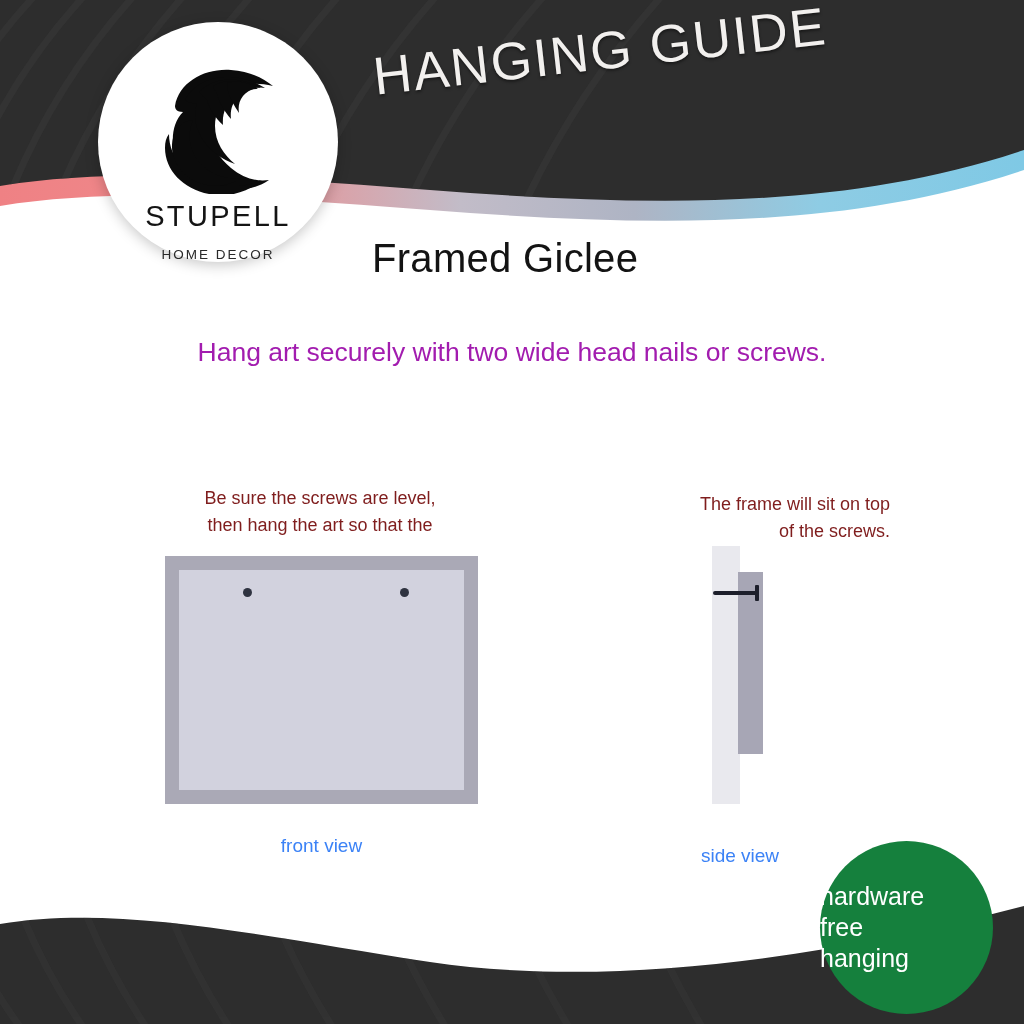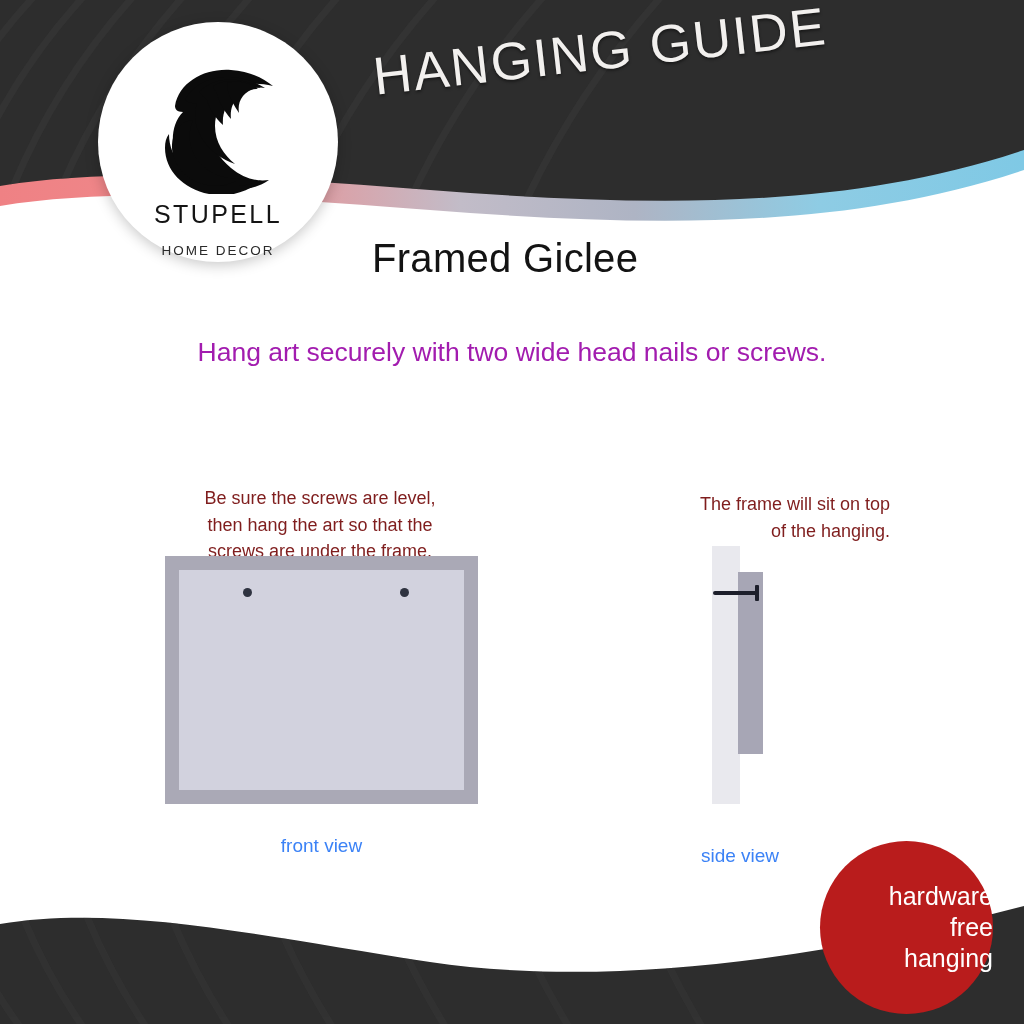--- a/index.html
+++ b/index.html
@@ -14,21 +14,21 @@
   
   #logo-badge{
     left:98px;top:22px;width:240px;height:240px;border-radius:50%;
     background:#ffffff;
     box-shadow:0 3px 14px rgba(0,0,0,.22);
     display:flex;flex-direction:column;align-items:center;justify-content:flex-start;
   }
   #logo-mark{margin-top:40px;width:122px;height:132px;}
   #logo-word{
     font-family:"Liberation Sans",sans-serif;
-    font-size:25px;letter-spacing:2.4px;color:#141414;
+    font-size:29px;letter-spacing:2.4px;color:#141414;
     margin-top:6px;font-weight:400;
   }
   #logo-sub{
     font-family:"Liberation Sans",sans-serif;
     font-size:13.5px;letter-spacing:2.0px;color:#2a2a2a;margin-top:14px;
   }
 
   
   #hanging-guide{
     left:370px;top:46px;width:520px;
@@ -80,22 +80,22 @@
   
   .view-label{
     font-family:"Liberation Sans",sans-serif;font-size:19px;color:#3b82f6;text-align:center;
   }
   #front-view-label{left:165px;top:835px;width:313px;}
   #side-view-label{left:650px;top:845px;width:180px;}
 
   
   #hardware-badge{
     left:820px;top:841px;width:173px;height:173px;border-radius:50%;
-    background:#b91c1c;display:flex;flex-direction:column;
-    align-items:flex-end;justify-content:center;
+    background:#15803d;display:flex;flex-direction:column;
+    align-items:flex-start;justify-content:center;
   }
   #hardware-badge div{
     font-family:"Liberation Sans",sans-serif;
     font-size:25px;color:#ffffff;line-height:31px;text-align:center;font-weight:300;
   }
 </style>
 </head>
 <body>
 
 <div id="stage">
@@ -165,26 +165,25 @@
 
   <div id="hanging-guide" class="abs">HANGING GUIDE</div>
 
   <div id="product-type" class="abs">Framed Giclee</div>
 
   <div id="main-instruction" class="abs">Hang art securely with two wide head nails or screws.</div>
 
   <div id="front-caption" class="caption abs">
     <div>Be sure the screws are level,</div>
     <div>then hang the art so that the</div>
-    <div>screws are under the frame.</div>
   </div>
 
   <div id="side-caption" class="caption abs">
     <div>The frame will sit on top</div>
-    <div>of the hanging.</div>
+    <div>of the screws.</div>
   </div>
 
   <div id="front-view-diagram" class="abs">
     <div id="front-view-mat">
       <div id="screw-dot-left" class="screw-dot"></div>
       <div id="screw-dot-right" class="screw-dot"></div>
     </div>
   </div>
 
   <div id="side-view-diagram" class="abs">

